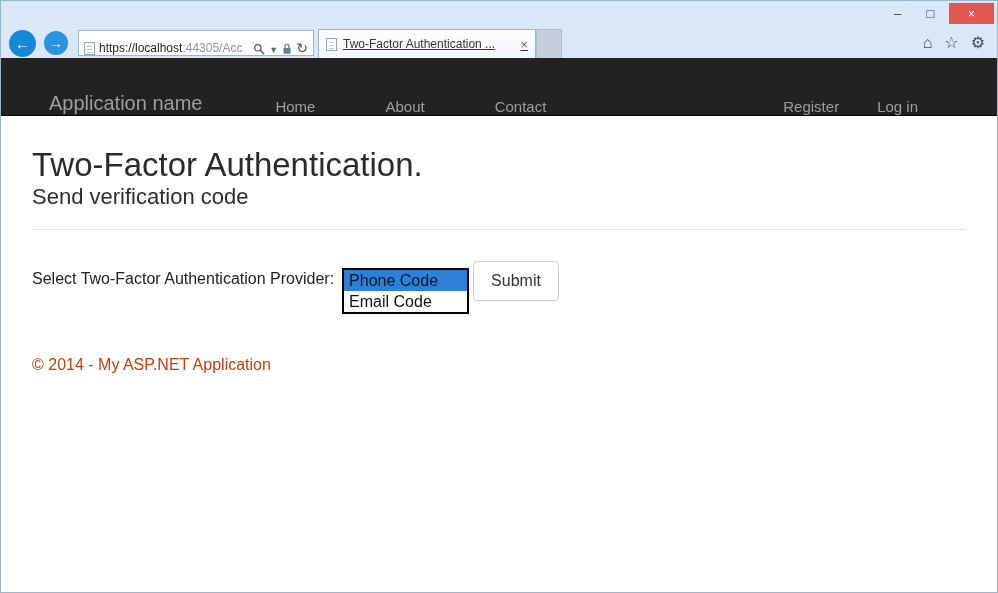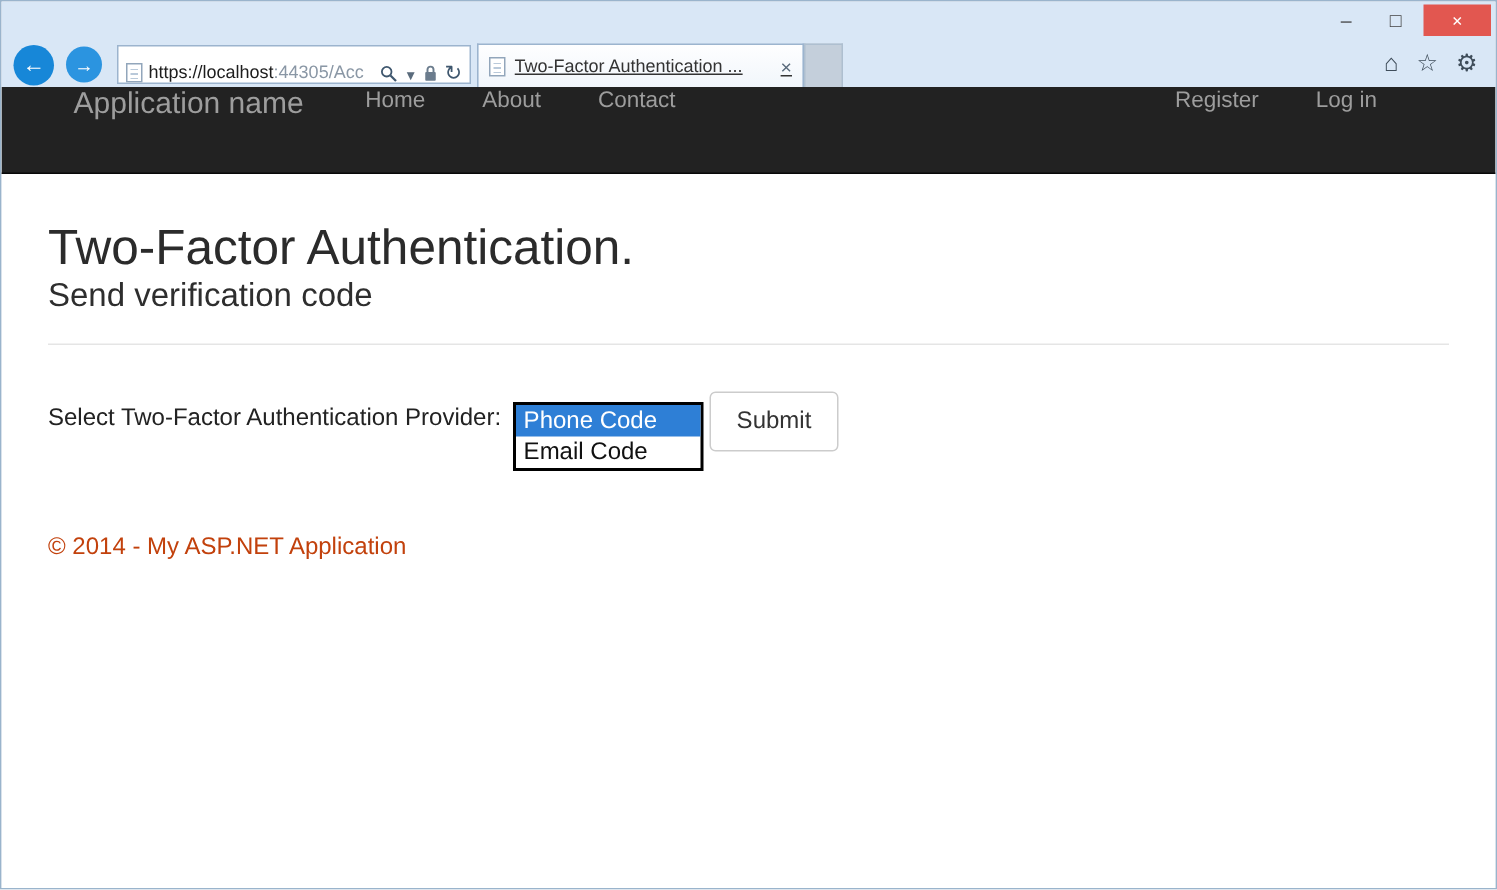--- a/index.html
+++ b/index.html
@@ -65,37 +65,37 @@
   }
 
   .chrome-icons { margin-left:auto; display:flex; align-items:center; gap:12px; padding-right:4px; }
   .chrome-icons span { font-size:16px; color:#3f4d5a; line-height:1; }
 
   
   .site { background:#fff; height:536px; }
 
   .navbar {
     background:#222222; height:58px; border-bottom:1px solid #080808;
-    display:flex; align-items:flex-start; padding:0 15px;
+    display:flex; align-items:flex-end; padding:0 15px;gap:32px;
   }
   .brand { color:#9d9d9d; font-size:20px; margin-left:33px; margin-right:22px; cursor:pointer; }
   .nav-link { color:#9d9d9d; font-size:15px; padding:0 19px; text-decoration:none; cursor:pointer; }
   .nav-right { margin-left:auto; display:flex; margin-right:45px; }
 
   .container { padding:0 31px; }
   .page-title { font-size:33px; font-weight:400; color:#2b2b2b; margin-top:30px; line-height:1.15; }
   .page-subtitle { font-size:22px; font-weight:400; color:#2e2e2e; }
   hr.divider { border:0; border-top:1px solid #e5e5e5; margin-top:19px; }
 
   .form-row { display:flex; align-items:flex-start; margin-top:31px; }
   .provider-label { font-size:16px; color:#222; padding-top:9px; }
 
   .select-open { border:2px solid #000; background:#fff; width:127px; margin-left:8px; margin-top:7px; cursor:default; }
   .option { font-size:16px; height:21px; line-height:21px; padding:0 5px; color:#111; white-space:nowrap; overflow:hidden; }
-  .option.selected { background:#2e7fd6; color:#ffffff; }
+  .option.selected { background:#2e7fd6; color:#0f172a; }
 
   .submit-btn {
     margin-left:4px; height:40px; padding:0 17px;
     background:#fff; border:1px solid #ccc; border-radius:4px;
     font-family:"Liberation Sans", sans-serif; font-size:16px; color:#333; cursor:pointer;text-align:right;
   }
 
   .footer { margin-top:42px; font-size:16px; color:#c2410c; }
 </style>
 </head>

